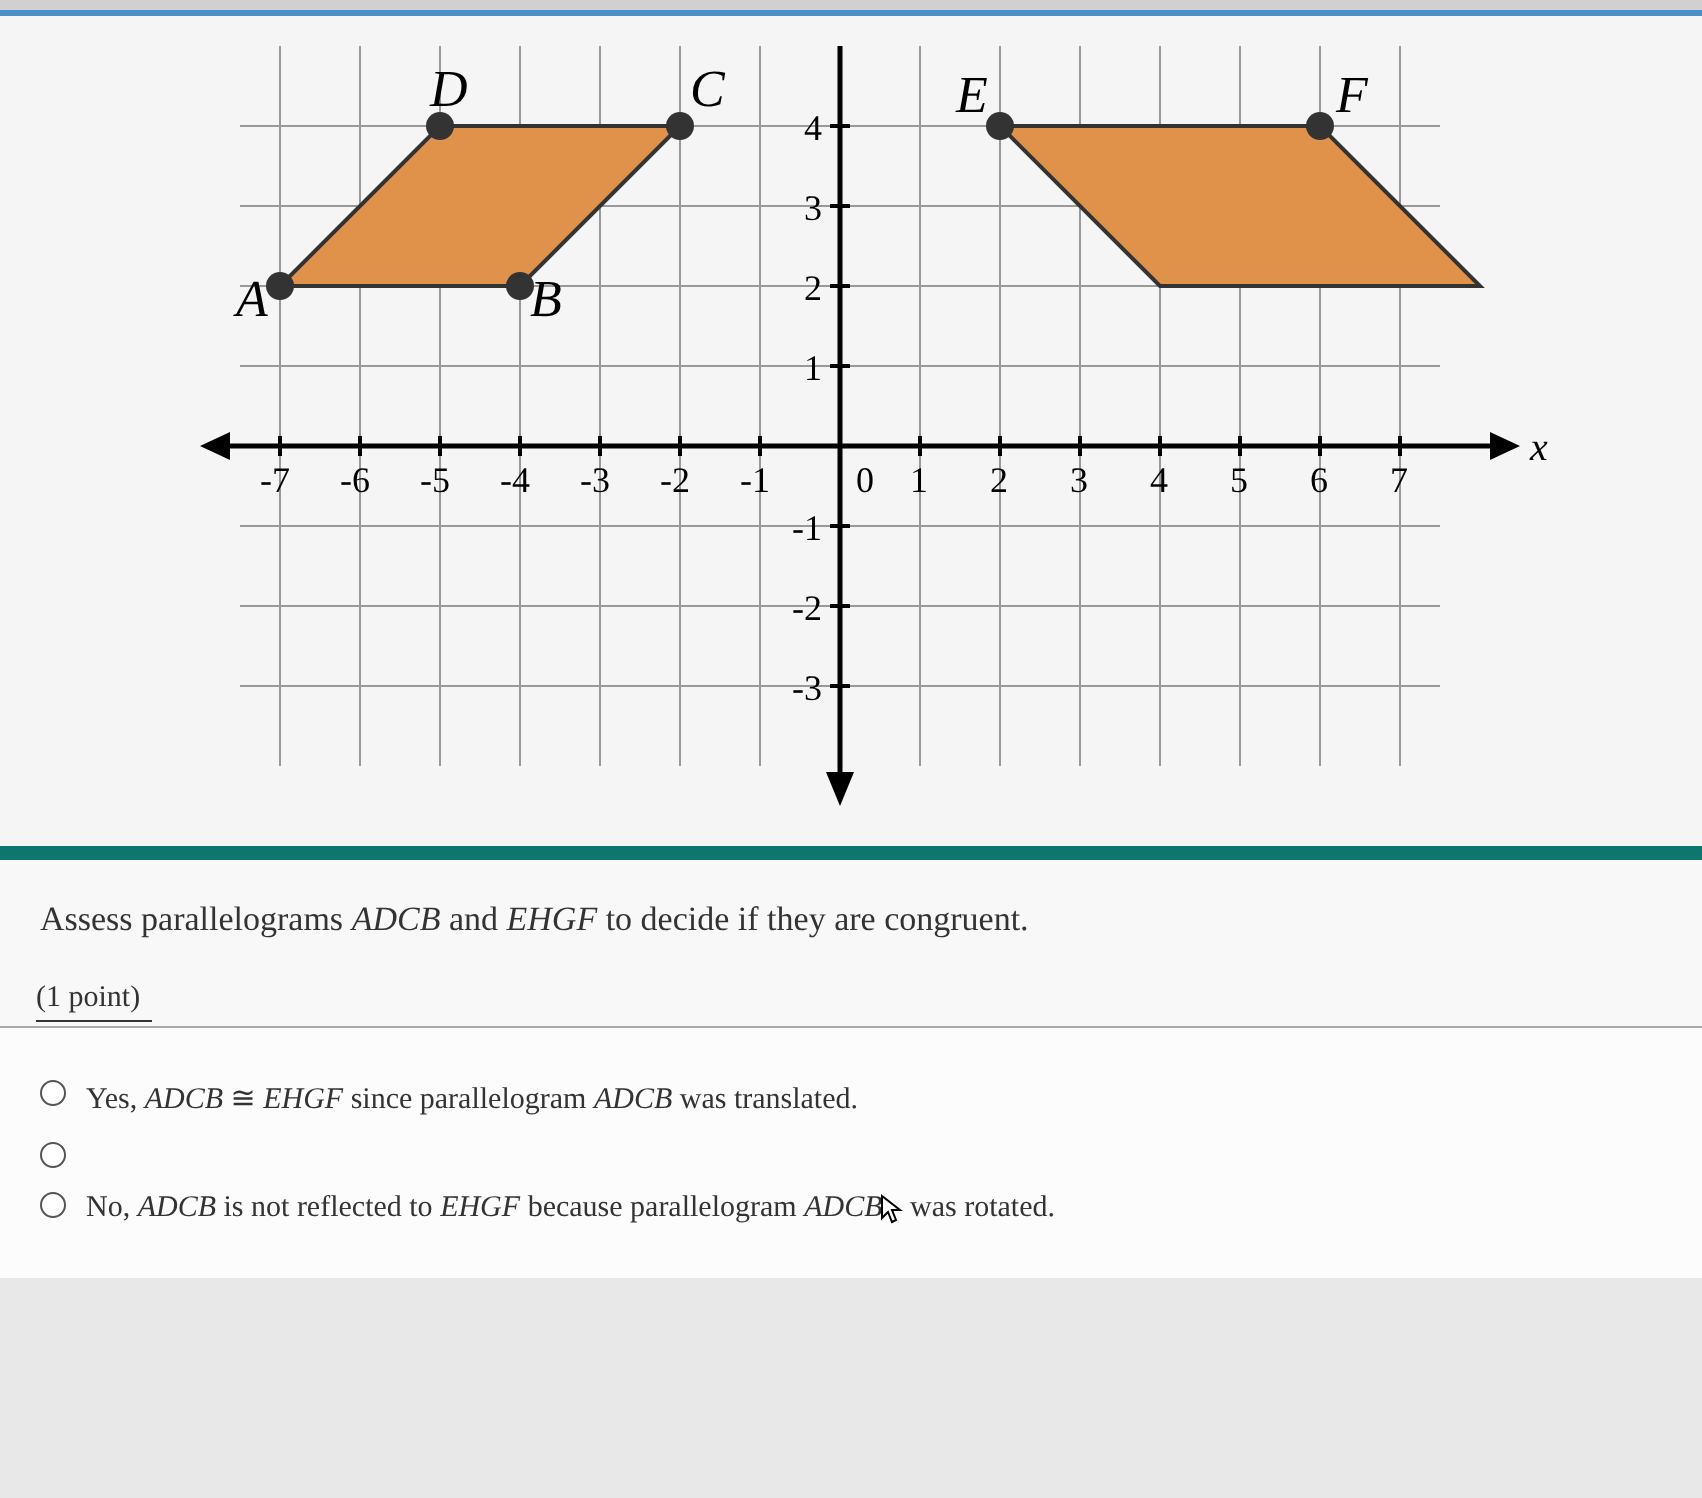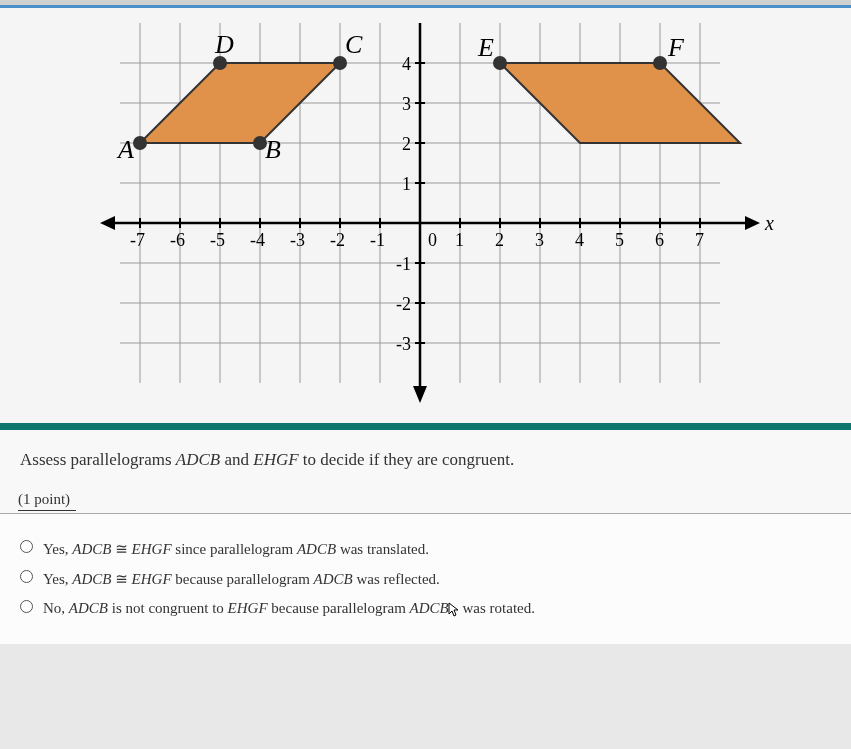--- a/index.html
+++ b/index.html
@@ -200,25 +200,22 @@
 
 <div class="options-block">
   <div class="option-row">
     <span class="radio"></span>
     <span>
       <span>Yes, </span><span class="math-it">ADCB</span><span> ≅ </span><span class="math-it">EHGF</span><span> since parallelogram </span><span class="math-it">ADCB</span><span> was translated.</span>
     </span>
   </div>
   <div class="option-row">
     <span class="radio"></span>
-    <span>
-      <span>Yes, </span><span class="math-it">ADCB</span><span> ≅ </span><span class="math-it">EHGF</span><span> because parallelogram </span><span class="math-it">ADCB</span><span> was reflected.</span>
-    </span>
   </div>
   <div class="option-row">
     <span class="radio"></span>
     <span>
-      <span>No, </span><span class="math-it">ADCB</span><span> is not congruent to </span><span class="math-it">EHGF</span><span> because parallelogram </span><span class="math-it">ADCB</span><svg class="cursor-icon" width="14" height="16">
+      <span>No, </span><span class="math-it">ADCB</span><span> is not reflected to </span><span class="math-it">EHGF</span><span> because parallelogram </span><span class="math-it">ADCB</span><svg class="cursor-icon" width="14" height="16">
           <path d="M2 1 L2 12 L5 9 L7 14 L9 13 L7 8 L11 8 Z" fill="#fff" stroke="#000" stroke-width="1"></path>
         </svg><span> was rotated.</span>
     </span>
   </div>
 </div>
 
 </body></html>

